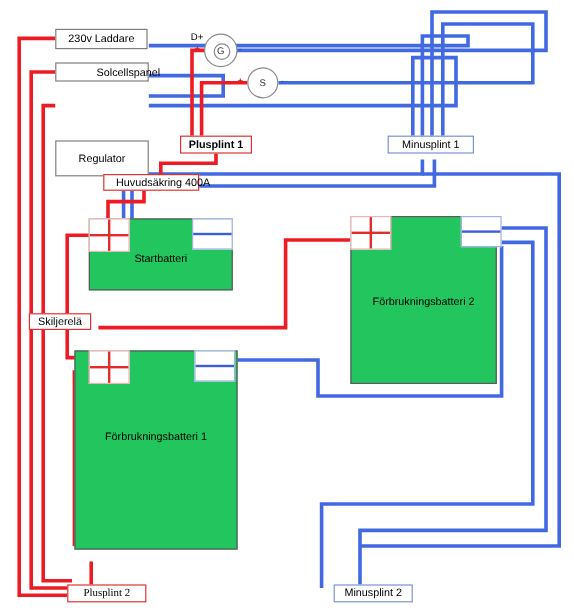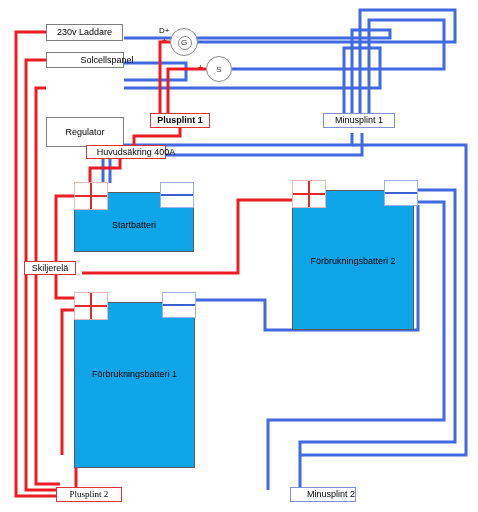--- a/index.html
+++ b/index.html
@@ -39,22 +39,21 @@
   }
   .lbl.gray   { border: 1px solid #7f7f7f; }
   .lbl.red    { border: 1px solid #e03232; }
   .lbl.blue   { border: 1px solid #7b93d6; }
 
   
   .batt {
     position: absolute;
     box-sizing: border-box;
     border: 1px solid #5a5a5a;
-    background: #0ea5e9;
-    margin-top: 10px;
+    background: #22c55e;
   }
   .batt .name {
     position: absolute;
     left: 0;
     right: 0;
     font-size: 9px;
     color: #000000;
     text-align: center;
     white-space: nowrap;
   }
@@ -222,21 +221,21 @@
   </div>
 
   <div class="lbl blue" style="left:323px; top:113px; width:72px; height:15px;">
     <span>Minusplint 1</span>
   </div>
 
   <div class="lbl red" style="left:56px; top:487px; width:66px; height:15px;font-family:Liberation Serif, serif;">
     <span>Plusplint 2</span>
   </div>
 
-  <div class="lbl blue" style="left:290px; top:487px; width:66px; height:15px;justify-content:flex-end;">
+  <div class="lbl blue" style="left:278px; top:487px; width:66px; height:15px;">
     <span>Minusplint 2</span>
   </div>
 
   <div class="lbl red" style="left:86px; top:145px; width:80px; height:14px;padding-left:20px;">
     <span>Huvudsäkring 400A</span>
   </div>
 
 
   <div class="lbl red" style="left:24px; top:261px; width:52px; height:14px;">
     <span>Skiljerelä</span>
@@ -257,21 +256,21 @@
     <span class="name" style="top:65px;">Förbrukningsbatteri 2</span>
   </div>
   <div class="pos-term" style="left:292px; top:180px; width:34px; height:28px;">
     <div class="vline"></div>
     <div class="hline"></div>
   </div>
   <div class="neg-term" style="left:384px; top:180px; width:34px; height:26px;">
     <div class="hline"></div>
   </div>
 
-  <div class="batt" style="left:74px; top:292px; width:121px; height:166px;">
+  <div class="batt" style="left:62px; top:292px; width:136px; height:166px;">
     <span class="name" style="top:66px;">Förbrukningsbatteri 1</span>
   </div>
   <div class="pos-term" style="left:74px; top:292px; width:34px; height:28px;">
     <div class="vline"></div>
     <div class="hline"></div>
   </div>
   <div class="neg-term" style="left:162px; top:292px; width:34px; height:26px;">
     <div class="hline"></div>
   </div>
 

